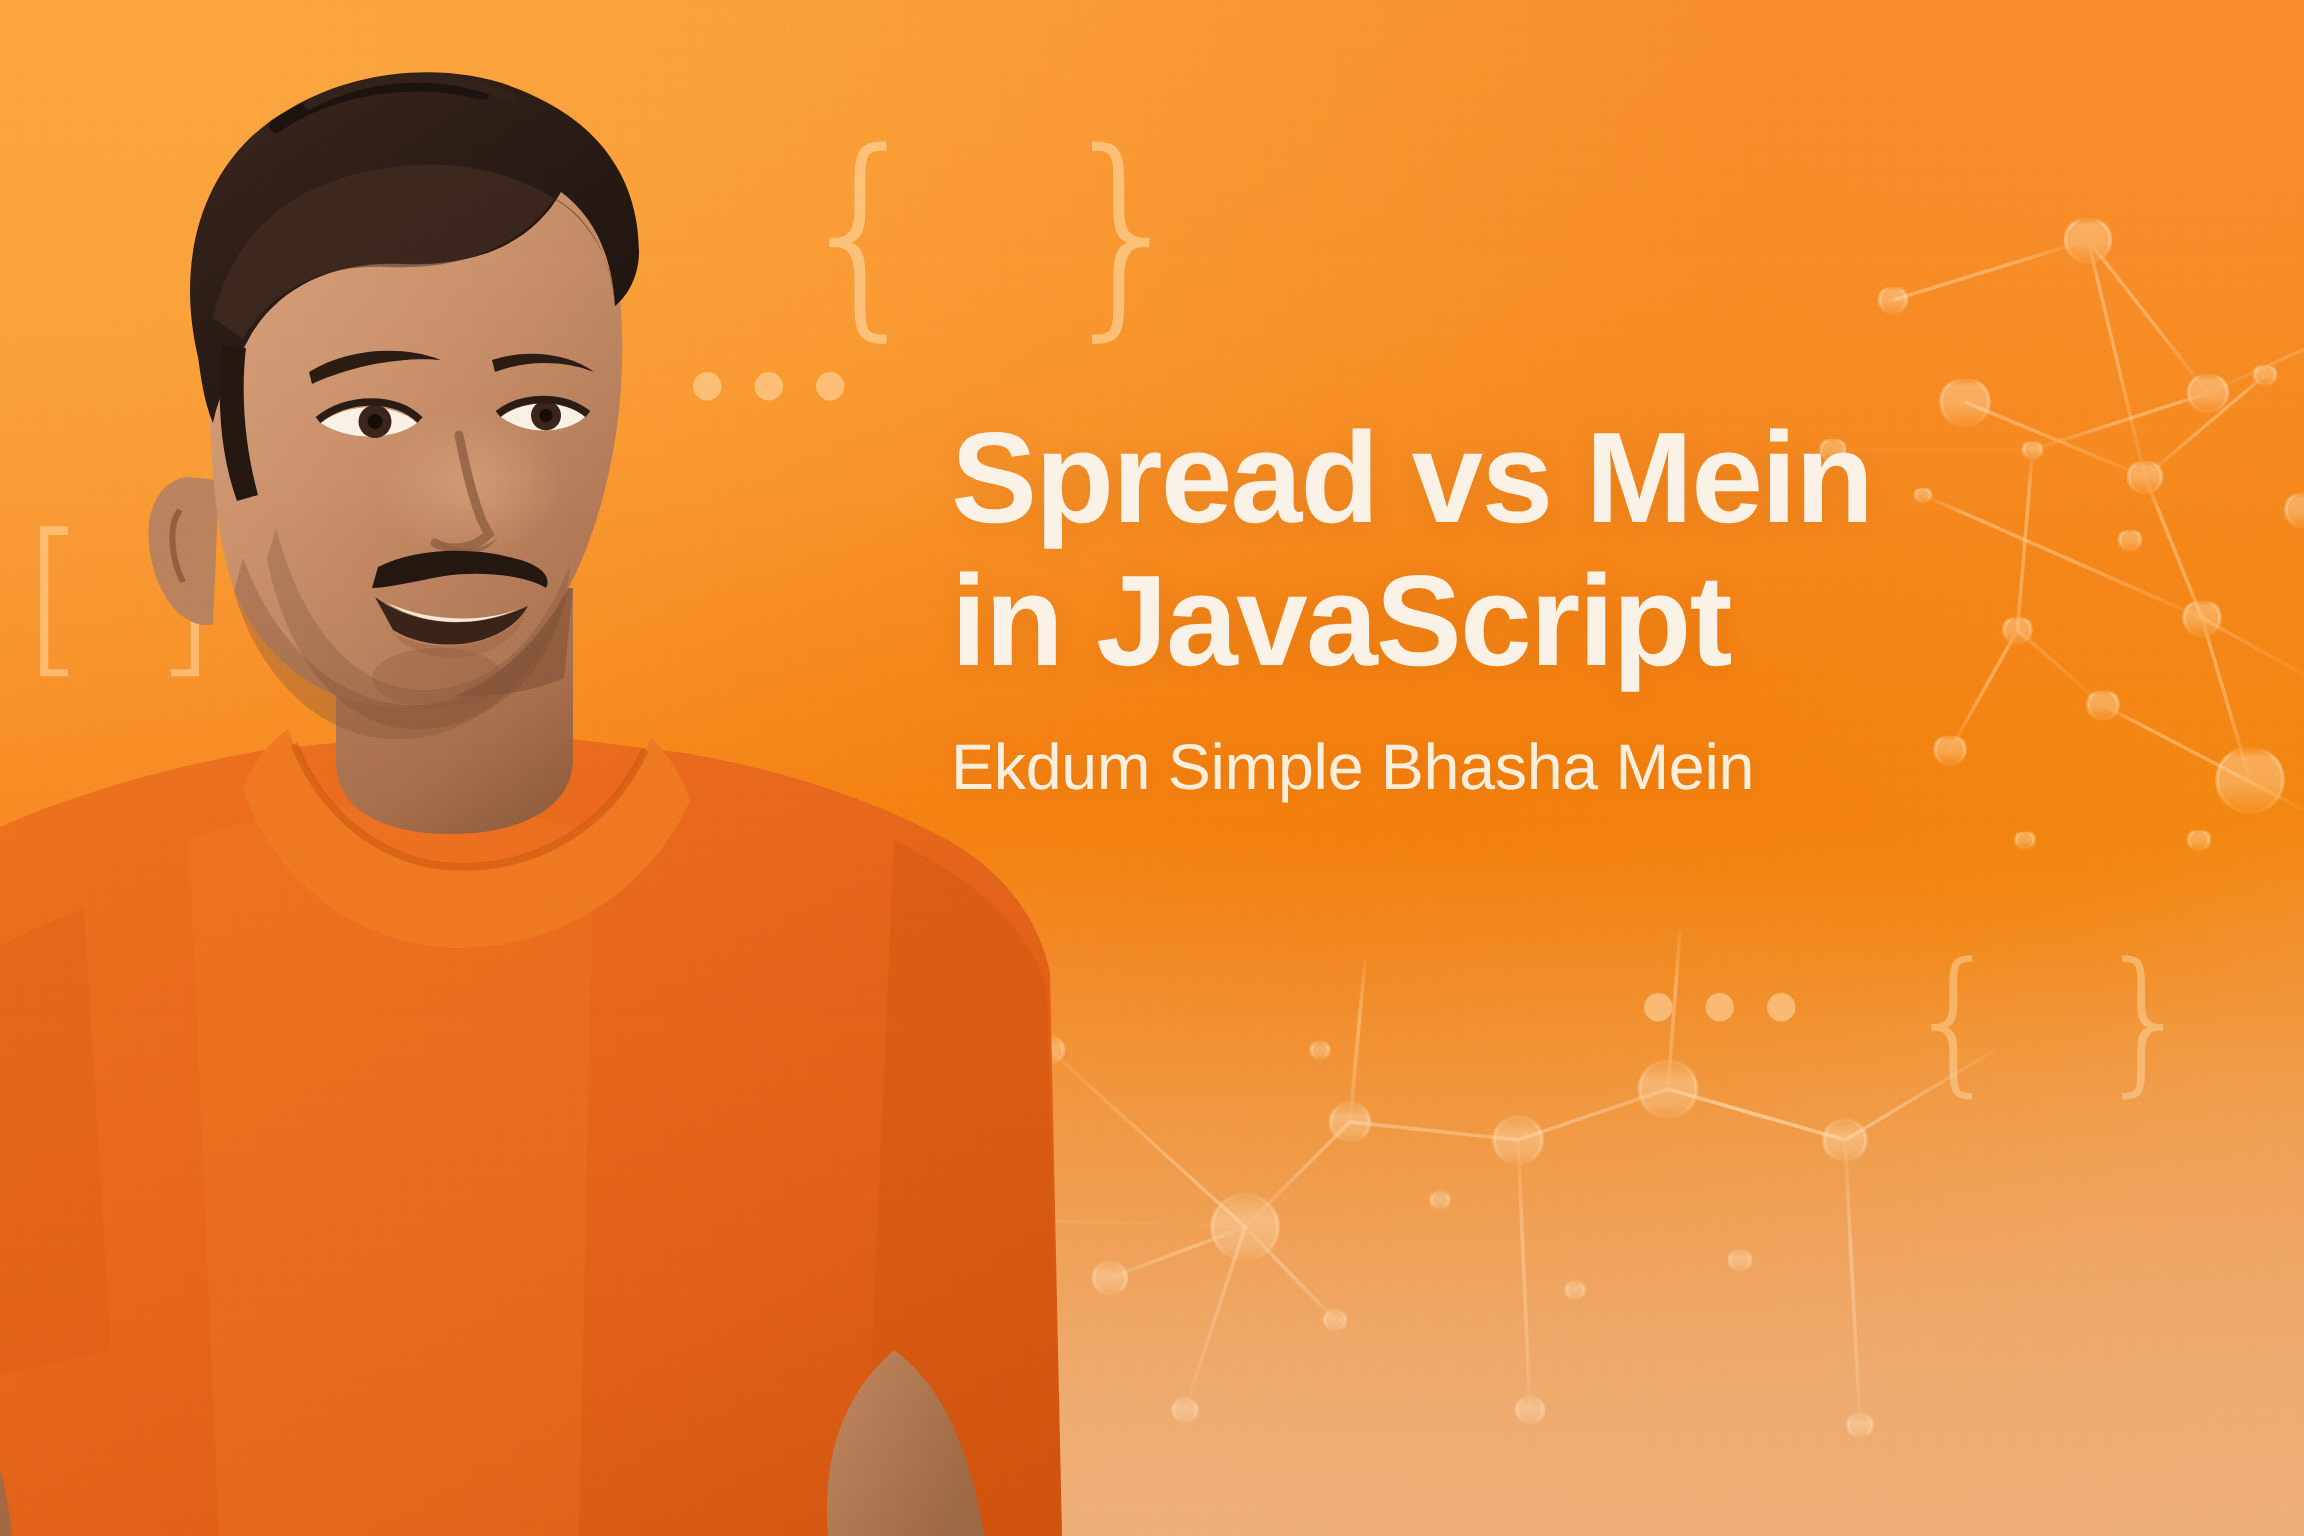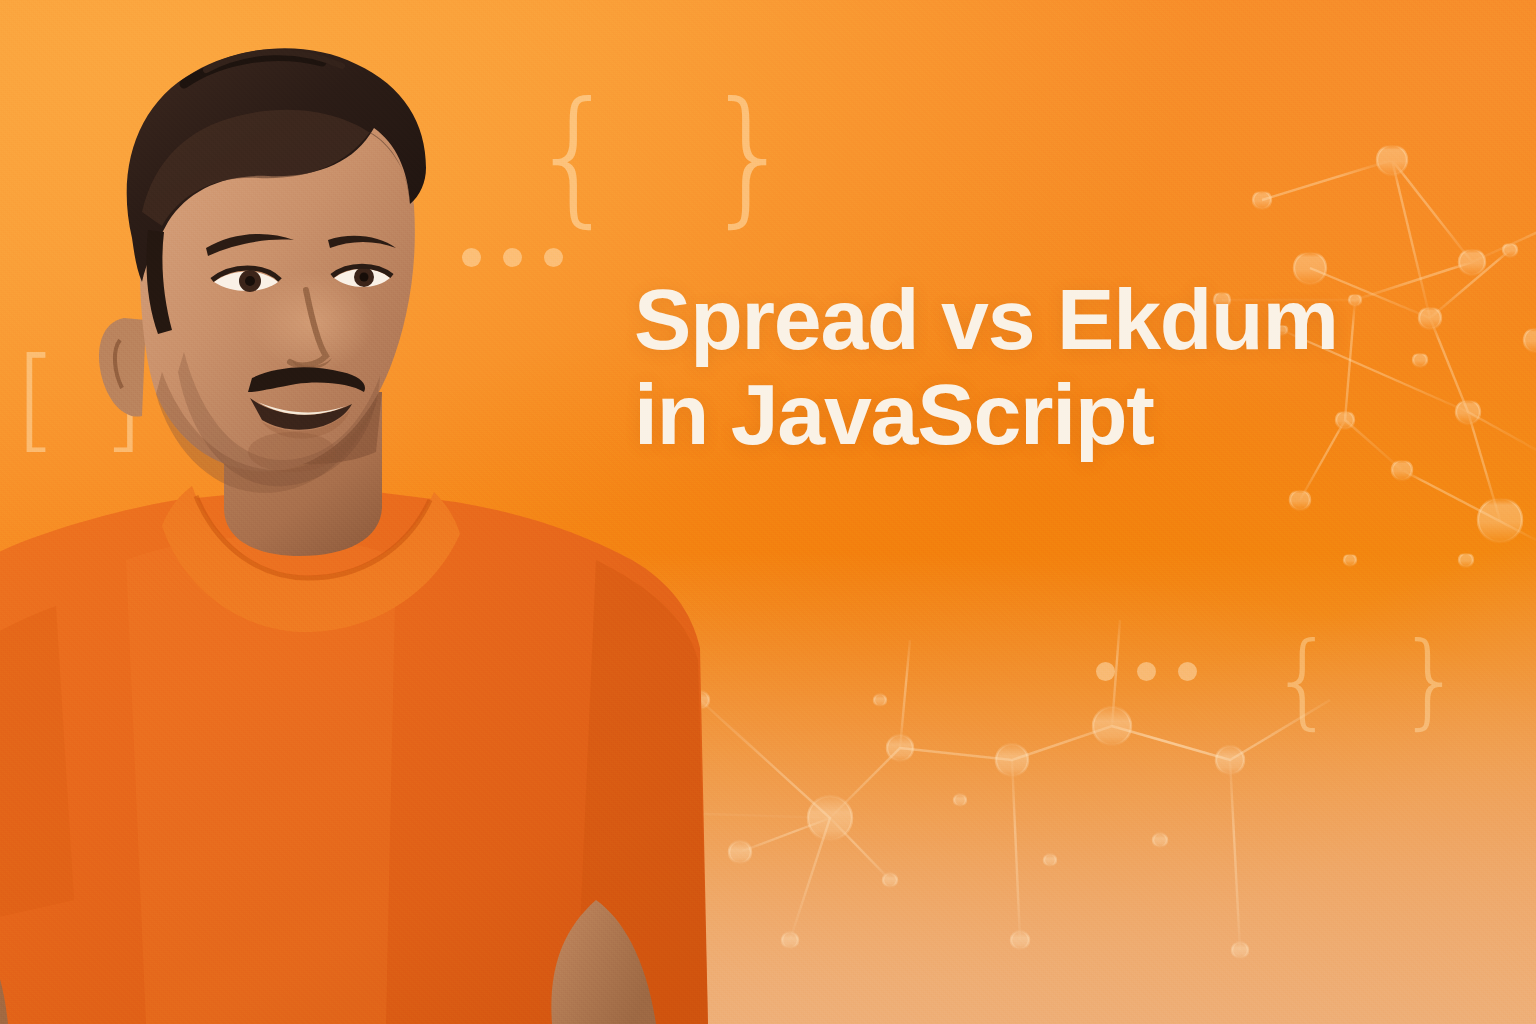--- a/index.html
+++ b/index.html
@@ -365,18 +365,19 @@
       <path d="M294 398 C318 416 358 422 396 404 C382 430 336 438 306 420 Z" fill="#3A241A"></path>
       <path d="M302 402 C324 416 358 420 390 406 C362 416 330 414 302 402 Z" fill="#F5EAD9"></path>
 
       <path d="M306 422 C336 438 374 432 394 410 C384 440 330 450 306 422 Z" fill="#A56B49" opacity="0.65"></path>
 
       <ellipse cx="336" cy="452" rx="44" ry="20" fill="#8A5739" opacity="0.30"></ellipse>
     </svg>
   </div>
 
   <div class="text-block">
-    <h1 class="headline">Spread vs Ekdum
+    <h1 class="headline">Spread vs Mein
 in JavaScript</h1>
+    <p class="subhead">Ekdum Simple Bhasha Mein</p>
   </div>
 
   <div class="bg-grain"></div>
 </div>
 
 </body></html>

